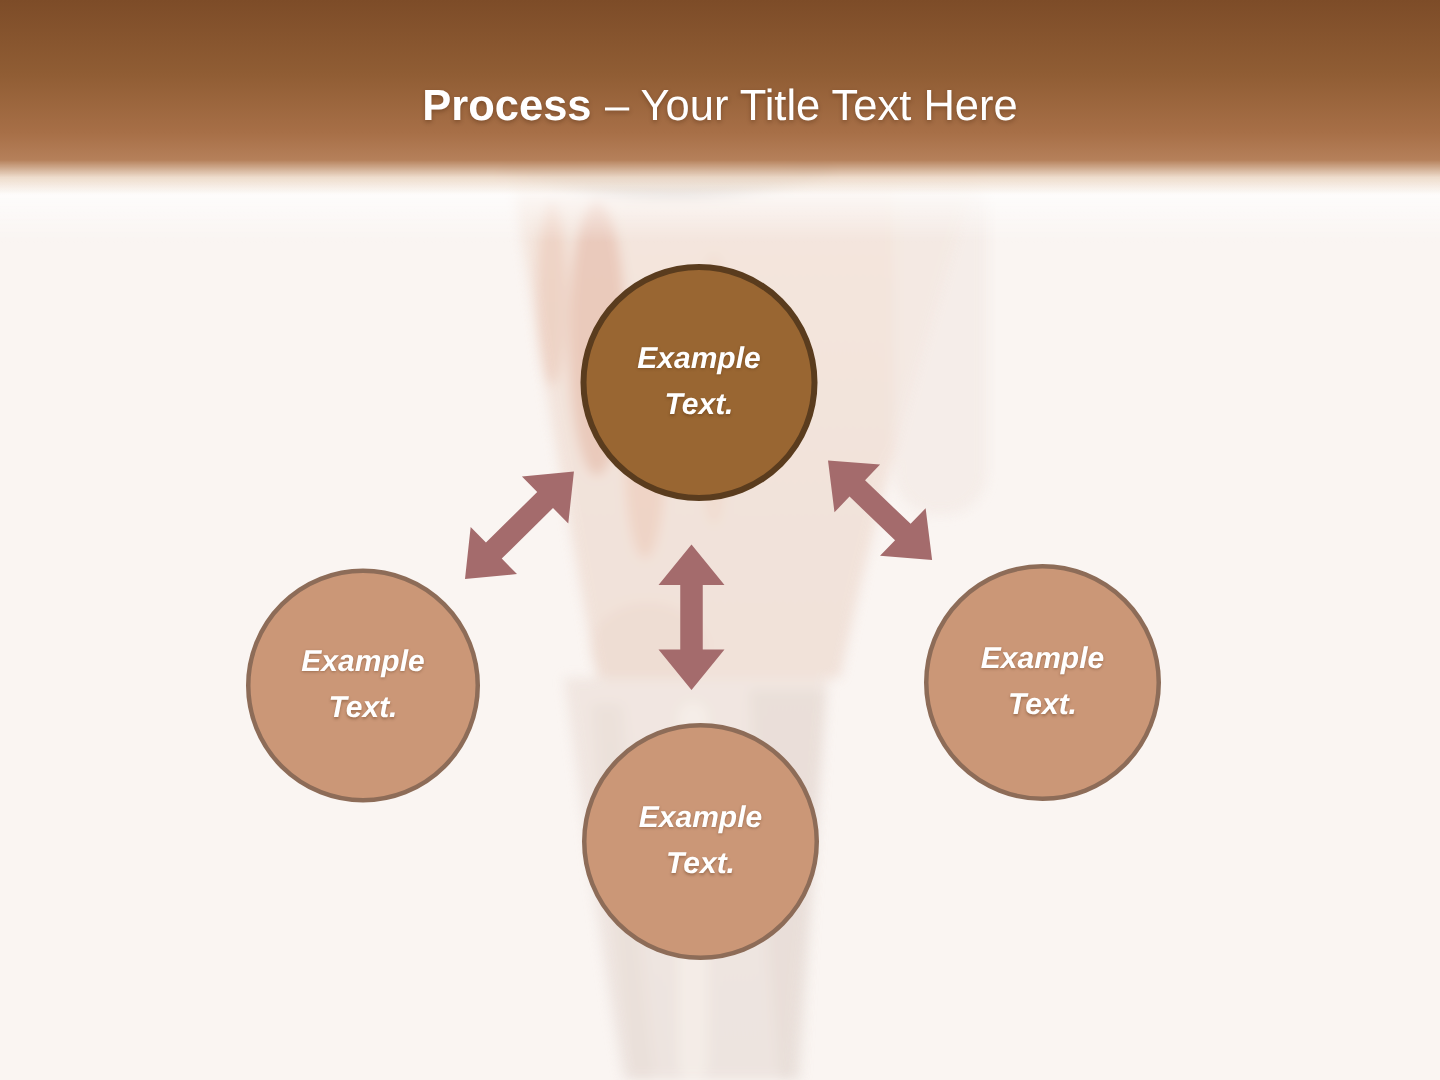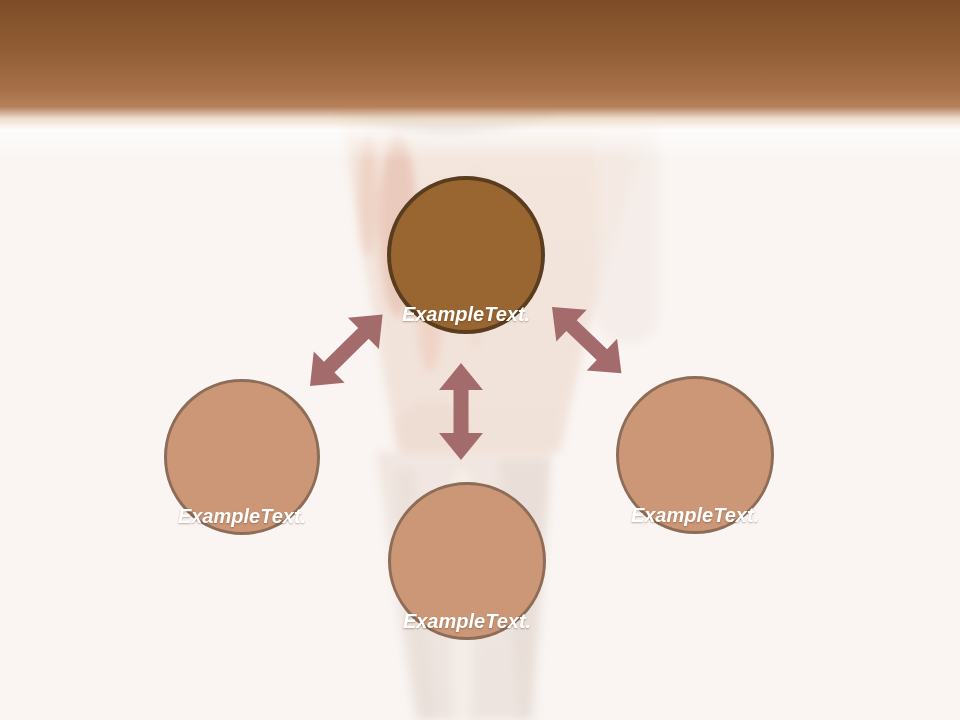--- a/index.html
+++ b/index.html
@@ -39,21 +39,21 @@
     white-space:nowrap;
   }
   .title .emph{font-weight:bold;}
   .title .rest{font-weight:400;margin-left:9px;}
   
   .arrows{position:absolute;top:0;left:0;width:960px;height:720px;pointer-events:none;}
   .arrow{fill:var(--arrow,#a46b6c);}
   
   .node{
     position:absolute;border-radius:50%;
-    display:flex;flex-direction:row;align-items:flex-end;justify-content:center;
+    display:flex;flex-direction:column;align-items:center;justify-content:center;
     color:#fff;font-weight:bold;font-style:italic;
     font-size:20px;line-height:31px;
     text-shadow:0 1px 2px rgba(70,35,10,0.35);
     box-sizing:border-box;
   }
   .node.primary{
     background:var(--node-primary-fill,#996632);
     border:4px solid var(--node-primary-border,#5a3c1e);
   }
   .node.secondary{
@@ -104,20 +104,23 @@
       <rect x="452" y="468" width="20" height="252" rx="10" fill="#f8f0ea" opacity="0.65"></rect>
       <path d="M500,460 C506,560 512,640 520,720 L534,720 C540,620 546,540 550,460 Z" fill="#dfd2cb" opacity="0.55"></path>
       <path d="M395,470 C404,570 412,650 422,720 L436,720 C428,640 420,560 414,470 Z" fill="#e2d4cc" opacity="0.5"></path>
     </g>
   </svg>
 
   <div class="fog"></div>
 
   <div class="banner"></div>
 
+  <div class="title">
+    <span class="emph">Process</span><span class="rest">– Your Title Text Here</span>
+  </div>
 
   <svg class="arrows" viewBox="0 0 960 720" aria-hidden="true">
     <g transform="translate(310,386) rotate(-44.6)">
       <polygon class="arrow" points="0,0 27,-22 27,-7.5 75,-7.5 75,-22 102,0 75,22 75,7.5 27,7.5 27,22"></polygon>
     </g>
     <g transform="translate(552,307) rotate(43.7)">
       <polygon class="arrow" points="0,0 27,-22 27,-7.5 69,-7.5 69,-22 96,0 69,22 69,7.5 27,7.5 27,22"></polygon>
     </g>
     <g transform="translate(461,363) rotate(90)">
       <polygon class="arrow" points="0,0 27,-22 27,-7.5 70,-7.5 70,-22 97,0 70,22 70,7.5 27,7.5 27,22"></polygon>

